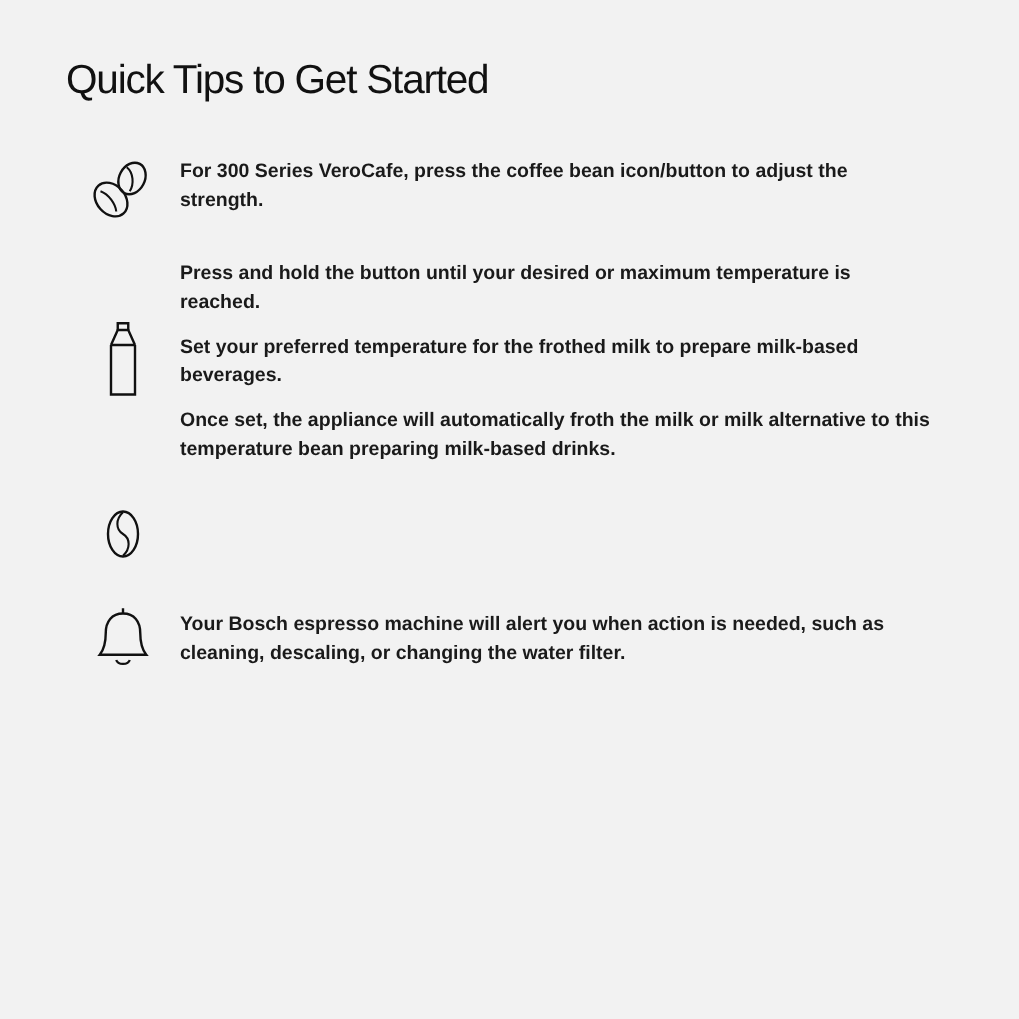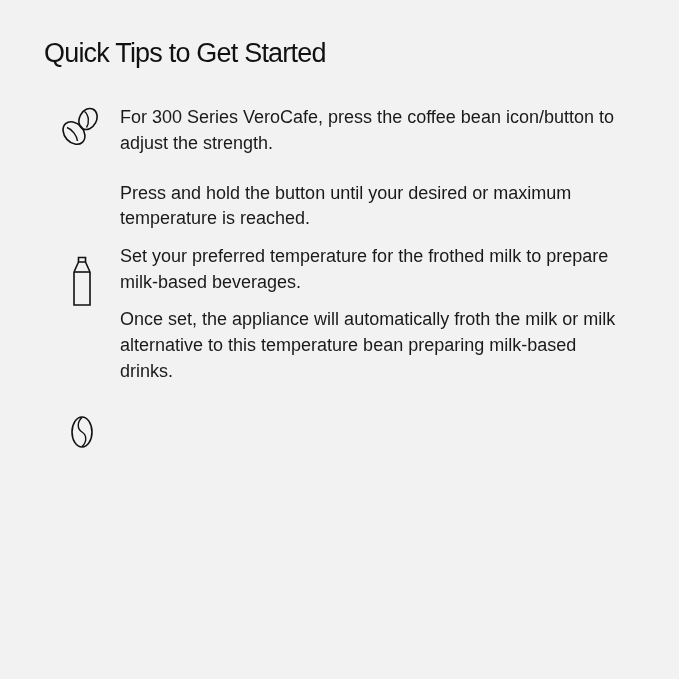--- a/index.html
+++ b/index.html
@@ -47,24 +47,25 @@
     display: flex;
     justify-content: center;
     align-items: flex-start;
     padding-top: 2px;
   }
   .tip-body {
     flex: 1 1 auto;
     padding-right: 12px;
   }
   .tip-line {
-    font-size: 18px;
+    font-size: 13px;
     line-height: 1.43;
     color: #1a1a1a;
     margin: 0;
+    font-weight: bold;
   }
   .tip-para {
     margin: 0 0 12px 0;
   }
   .tip-para:last-child {
     margin-bottom: 0;
   }
   .icon-svg {
     display: block;
   }
@@ -118,16 +119,28 @@
 
     <div class="tip center">
       <div class="tip-icon">
         <svg class="icon-svg" width="36" height="46" viewBox="0 0 36 46" fill="none" stroke="#111111" stroke-width="1.6">
           <ellipse cx="18" cy="23" rx="10" ry="15"></ellipse>
           <path d="M18 8.5 C13 13, 13 20, 18 23 C23 26, 23 33, 18 37.5" stroke-width="1.4"></path>
         </svg>
       </div>
     </div>
 
+    <div class="tip center">
+      <div class="tip-icon">
+        <svg class="icon-svg" width="42" height="46" viewBox="0 0 42 46" fill="none" stroke="#111111" stroke-width="1.6">
+          <path d="M21 6 C13.5 6, 9.5 11.5, 9.5 19 C9.5 27, 7.5 31, 5.5 33.5 L36.5 33.5 C34.5 31, 32.5 27, 32.5 19 C32.5 11.5, 28.5 6, 21 6 Z"></path>
+          <line x1="21" y1="2.5" x2="21" y2="6"></line>
+          <path d="M16.5 37 C17.5 40.5, 24.5 40.5, 25.5 37" stroke-width="1.5"></path>
+        </svg>
+      </div>
+      <div class="tip-body">
+        <p class="tip-line tip-para">Your Bosch espresso machine will alert you when action is needed, such as cleaning, descaling, or changing the water filter.</p>
+      </div>
+    </div>
 
 
   </div>
 </div>
 
 </body></html>

